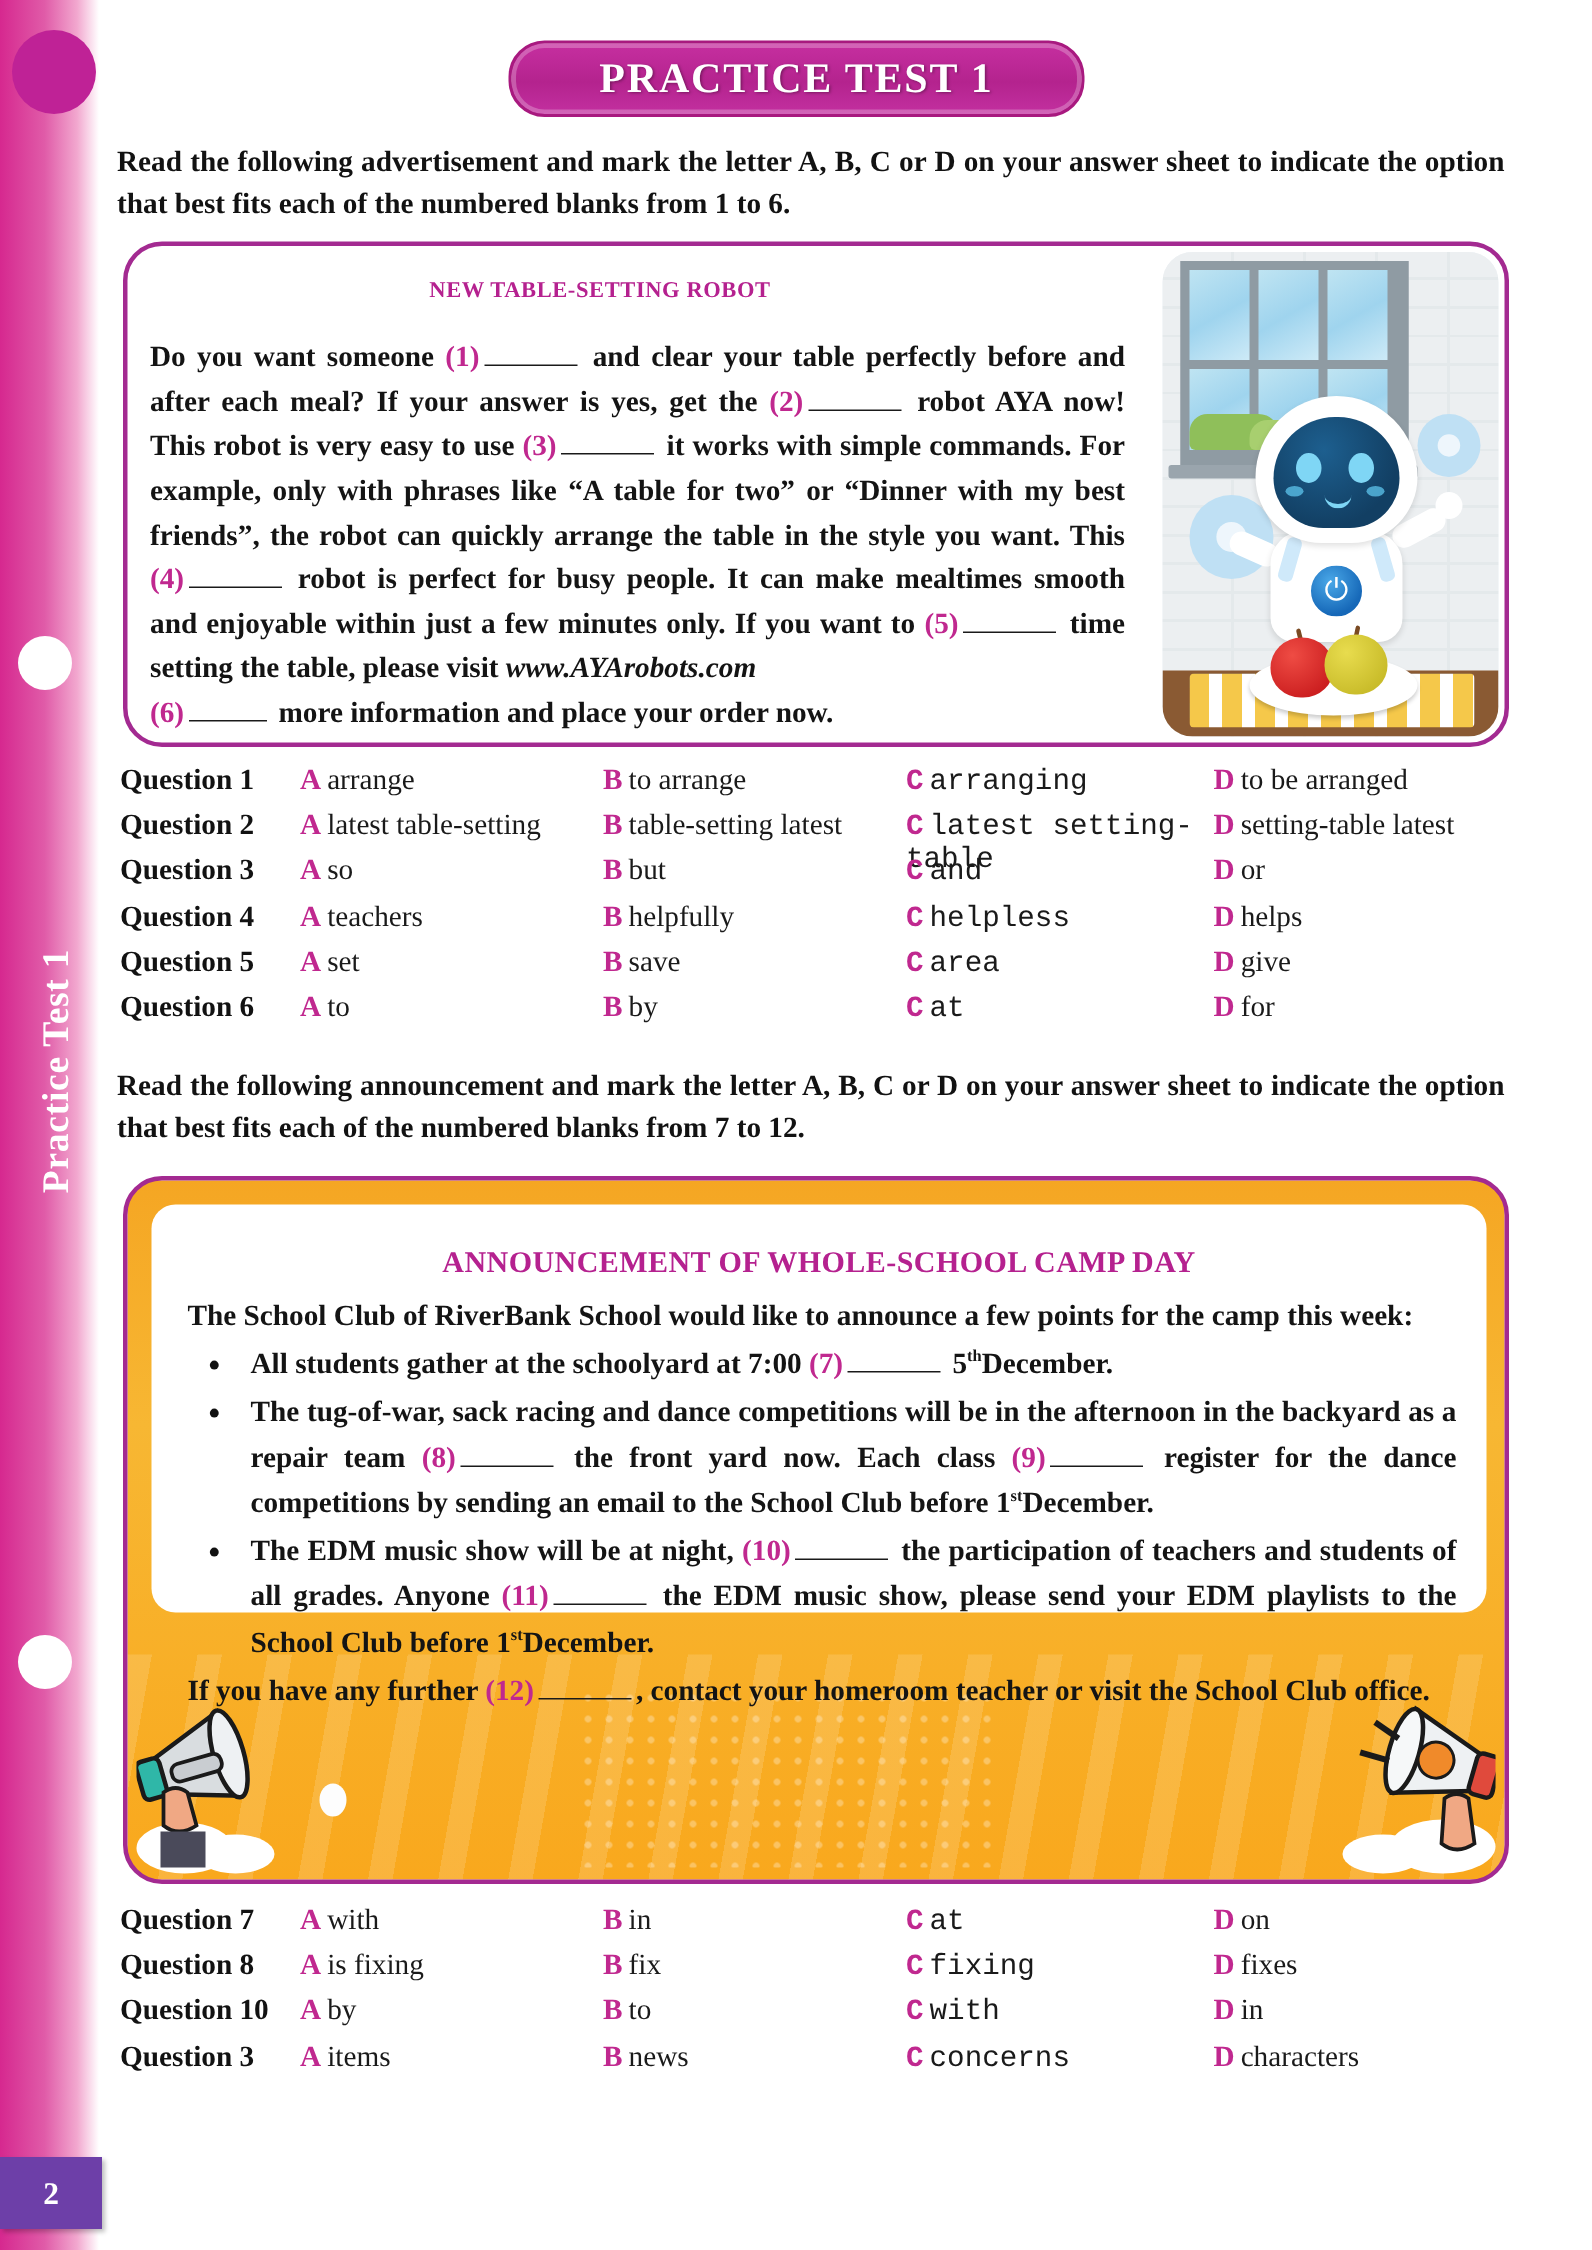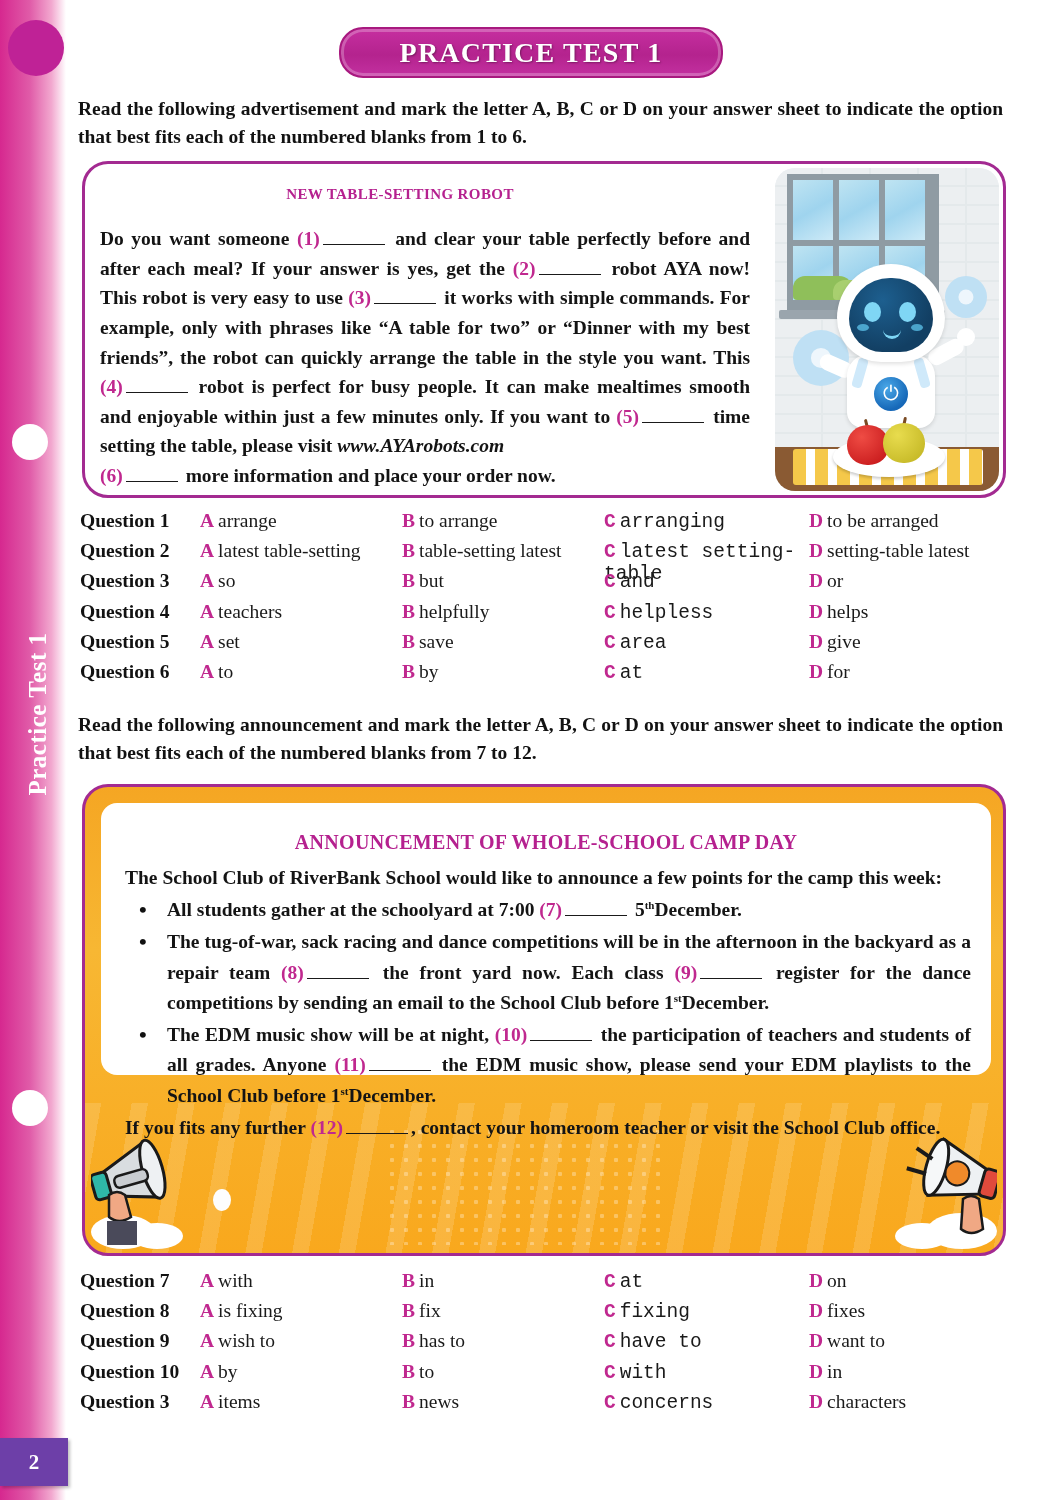--- a/index.html
+++ b/index.html
@@ -371,48 +371,41 @@
 
   <div class="ann-inner">
     <div class="ann-heading">ANNOUNCEMENT OF WHOLE-SCHOOL CAMP DAY</div>
     <div class="ann-body">
       <p>The School Club of RiverBank School would like to announce a few points for the camp this week:</p>
       <ul class="bullets">
         <li><span>All students gather at the schoolyard at 7:00 </span><span class="num">(7)</span><span class="blank"></span><span> 5</span><sup>th</sup><span>December.</span></li>
         <li><span>The tug-of-war, sack racing and dance competitions will be in the afternoon in the backyard as a repair team </span><span class="num">(8)</span><span class="blank"></span><span> the front yard now. Each class </span><span class="num">(9)</span><span class="blank"></span><span> register for the dance competitions by sending an email to the School Club before 1</span><sup>st</sup><span>December.</span></li>
         <li><span>The EDM music show will be at night, </span><span class="num">(10)</span><span class="blank"></span><span> the participation of teachers and students of all grades. Anyone </span><span class="num">(11)</span><span class="blank"></span><span> the EDM music show, please send your EDM playlists to the School Club before 1</span><sup>st</sup><span>December.</span></li>
       </ul>
-      <p><span>If you fits any further </span><span class="num">(12)</span><span class="blank"></span><span>, contact your homeroom teacher or visit the School Club office.</span></p>
+      <p><span>If you have any further </span><span class="num">(12)</span><span class="blank"></span><span>, contact your homeroom teacher or visit the School Club office.</span></p>
     </div>
   </div>
 </div>
 
 <div class="qtable" id="qtable2">
     <div class="qrow">
       <div class="qlabel">Question 7</div>
       <div class="qopt c0"><span class="ltr">A</span><span>with</span></div>
       <div class="qopt c1"><span class="ltr">B</span><span>in</span></div>
       <div class="qopt c2"><span class="ltr">C</span><span>at</span></div>
       <div class="qopt c3"><span class="ltr">D</span><span>on</span></div>
     </div>
     <div class="qrow">
       <div class="qlabel">Question 8</div>
       <div class="qopt c0"><span class="ltr">A</span><span>is fixing</span></div>
       <div class="qopt c1"><span class="ltr">B</span><span>fix</span></div>
       <div class="qopt c2"><span class="ltr">C</span><span>fixing</span></div>
       <div class="qopt c3"><span class="ltr">D</span><span>fixes</span></div>
     </div>
     <div class="qrow">
-      <div class="qlabel">Question 9</div>
-      <div class="qopt c0"><span class="ltr">A</span><span>wish to</span></div>
-      <div class="qopt c1"><span class="ltr">B</span><span>has to</span></div>
-      <div class="qopt c2"><span class="ltr">C</span><span>have to</span></div>
-      <div class="qopt c3"><span class="ltr">D</span><span>want to</span></div>
-    </div>
-    <div class="qrow">
       <div class="qlabel">Question 10</div>
       <div class="qopt c0"><span class="ltr">A</span><span>by</span></div>
       <div class="qopt c1"><span class="ltr">B</span><span>to</span></div>
       <div class="qopt c2"><span class="ltr">C</span><span>with</span></div>
       <div class="qopt c3"><span class="ltr">D</span><span>in</span></div>
     </div>
     <div class="qrow">
       <div class="qlabel">Question 3</div>
       <div class="qopt c0"><span class="ltr">A</span><span>items</span></div>
       <div class="qopt c1"><span class="ltr">B</span><span>news</span></div>

